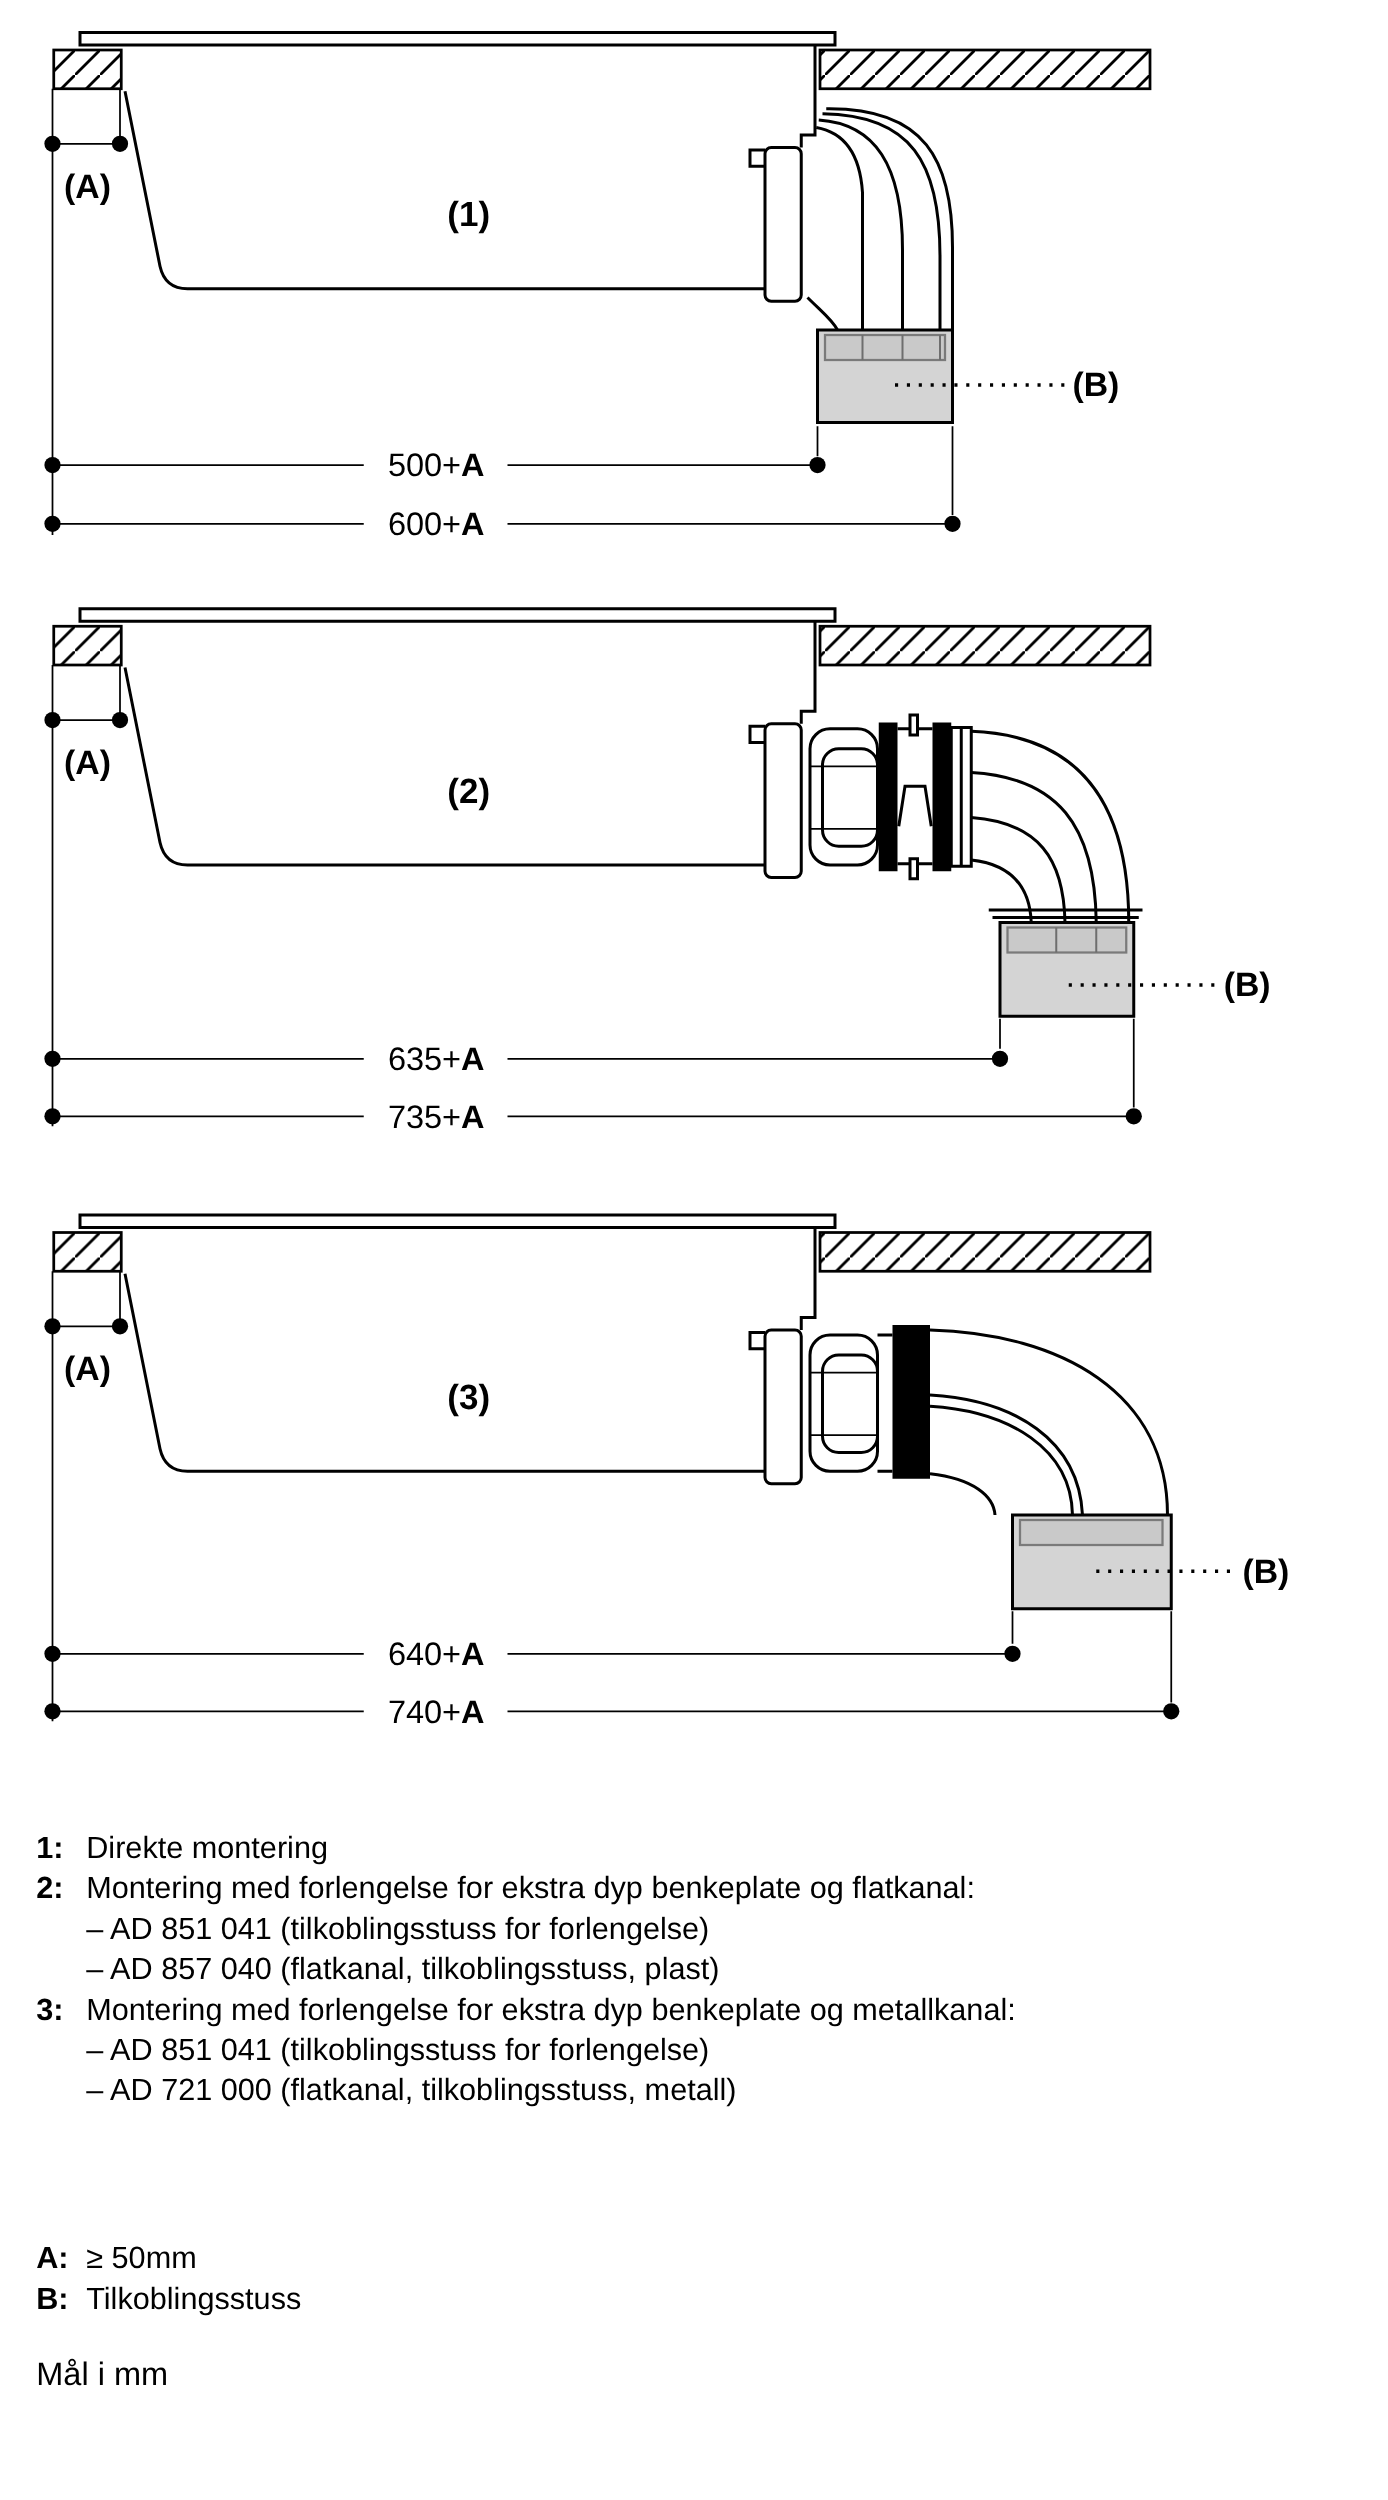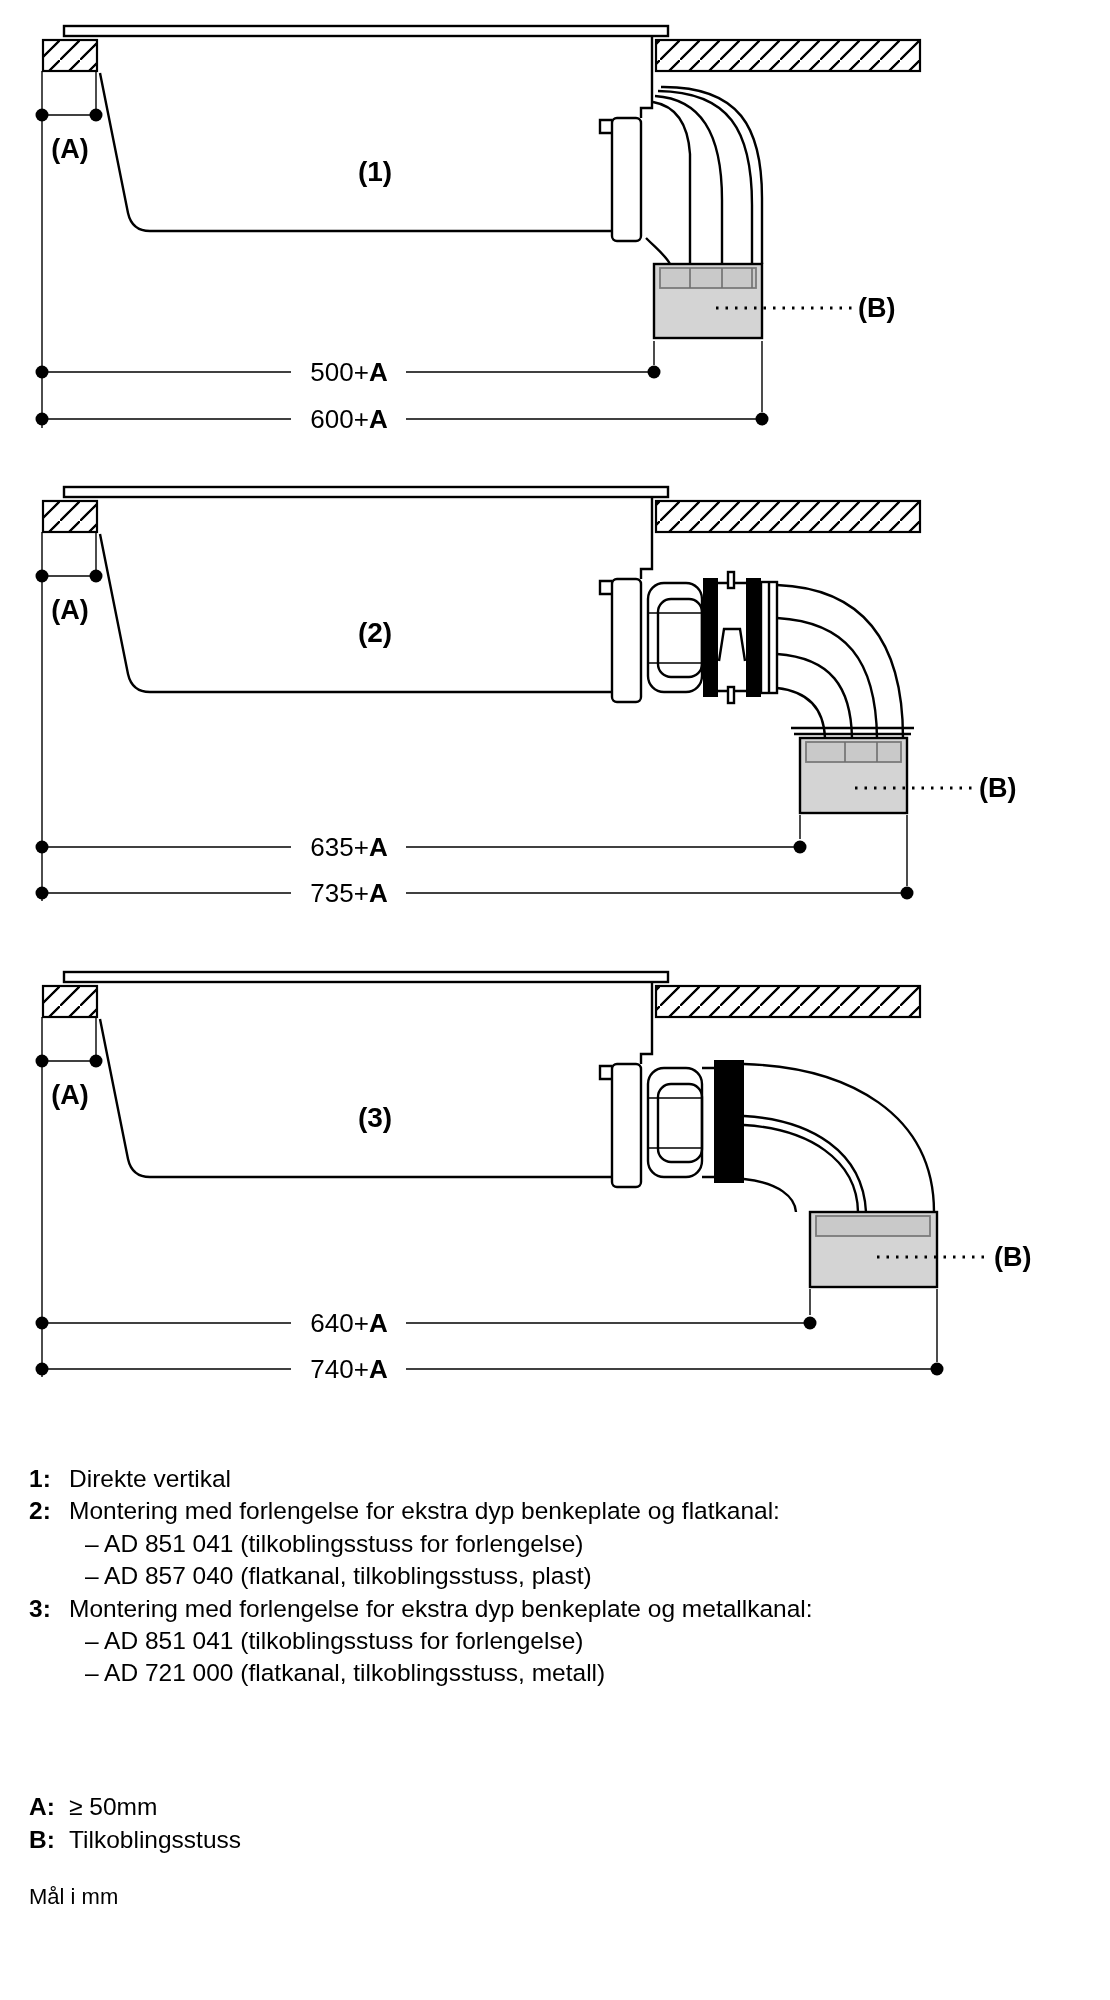--- a/index.html
+++ b/index.html
@@ -21,25 +21,25 @@
   .dot{fill:#000;stroke:none;}
   .leader{stroke:#000;stroke-width:2.8;stroke-dasharray:2.5 7;fill:none;}
   .graybox{fill:#d4d4d4;stroke:#000;stroke-width:2.4;}
   .grayinner{fill:#c9c9c9;stroke:#7a7a7a;stroke-width:1.8;}
   .grayline{stroke:#6e6e6e;stroke-width:1.6;fill:none;}
   .whitefill{fill:#ffffff;stroke:#000;stroke-width:2.4;}
   .band{fill:#000;stroke:none;}
   .notes{position:absolute;left:29px;top:1463px;font-size:24.5px;line-height:32.4px;}
   .note-line{display:flex;}
   .note-line .n{font-weight:bold;min-width:40px;}
-  .sub-line{margin-left:56px;}
+  .sub-line{margin-left:40px;}
   .legend{position:absolute;left:29px;top:1790px;font-size:24.5px;line-height:33px;}
   .legend-line{display:flex;}
   .legend-line .k{font-weight:bold;min-width:40px;}
-  .units{position:absolute;left:29px;top:1884px;font-size:22px;}
+  .units{position:absolute;left:29px;top:1884px;font-size:26px;}
 </style>
 </head>
 <body>
 
 <svg id="d1" width="1110" height="470" viewBox="0 0 1110 470">
   <defs>
     <pattern id="h1" width="20" height="20" patternUnits="userSpaceOnUse">
       <path d="M-4,24 L24,-4" stroke="#000" stroke-width="2"></path>
       <path d="M-14,24 L14,-4" stroke="#000" stroke-width="2" transform="translate(10,0)"></path>
     </pattern>
@@ -254,21 +254,21 @@
     <line class="thin" x1="406" y1="423" x2="937" y2="423"></line>
     <circle class="dot" cx="42" cy="423" r="6.5"></circle>
     <circle class="dot" cx="937" cy="423" r="6.5"></circle>
     <text class="dim" x="349" y="432" text-anchor="middle"><tspan>740+</tspan><tspan class="sfx">A</tspan></text>
   </g>
 </svg>
 
 <div class="notes">
   <div class="note-line">
     <span class="n">1:</span>
-    <span>Direkte vertikal</span>
+    <span>Direkte montering</span>
   </div>
   <div class="note-line">
     <span class="n">2:</span>
     <span>Montering med forlengelse for ekstra dyp benkeplate og flatkanal:</span>
   </div>
   <div class="sub-line">– AD 851 041 (tilkoblingsstuss for forlengelse)</div>
   <div class="sub-line">– AD 857 040 (flatkanal, tilkoblingsstuss, plast)</div>
   <div class="note-line">
     <span class="n">3:</span>
     <span>Montering med forlengelse for ekstra dyp benkeplate og metallkanal:</span>

